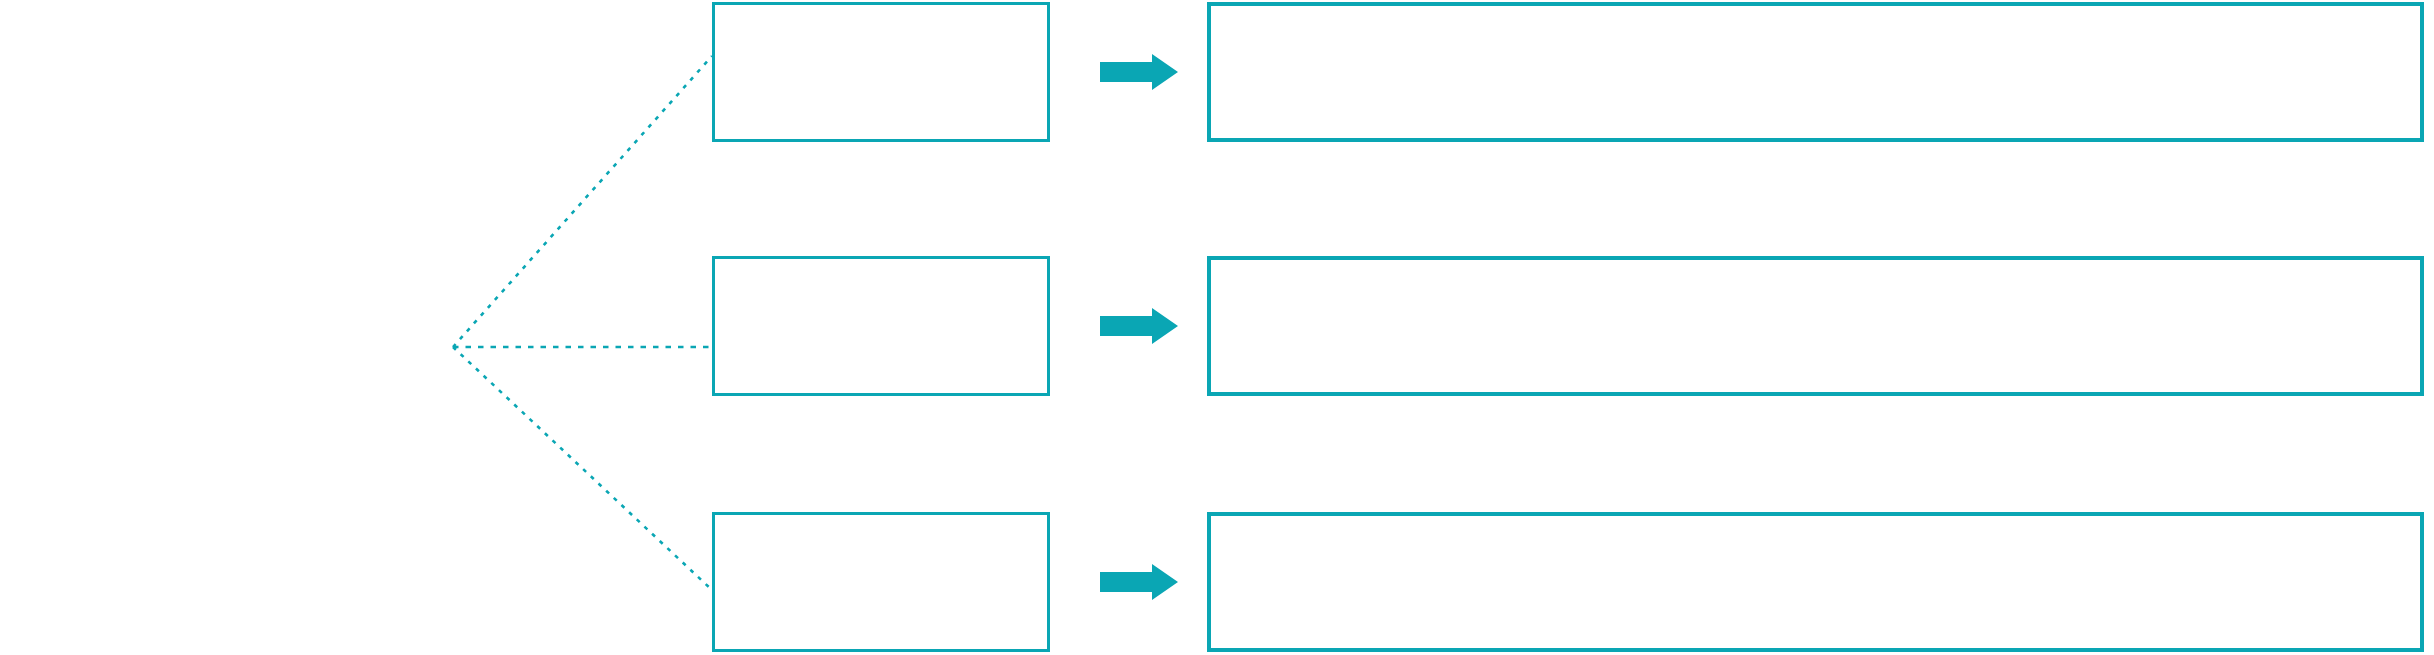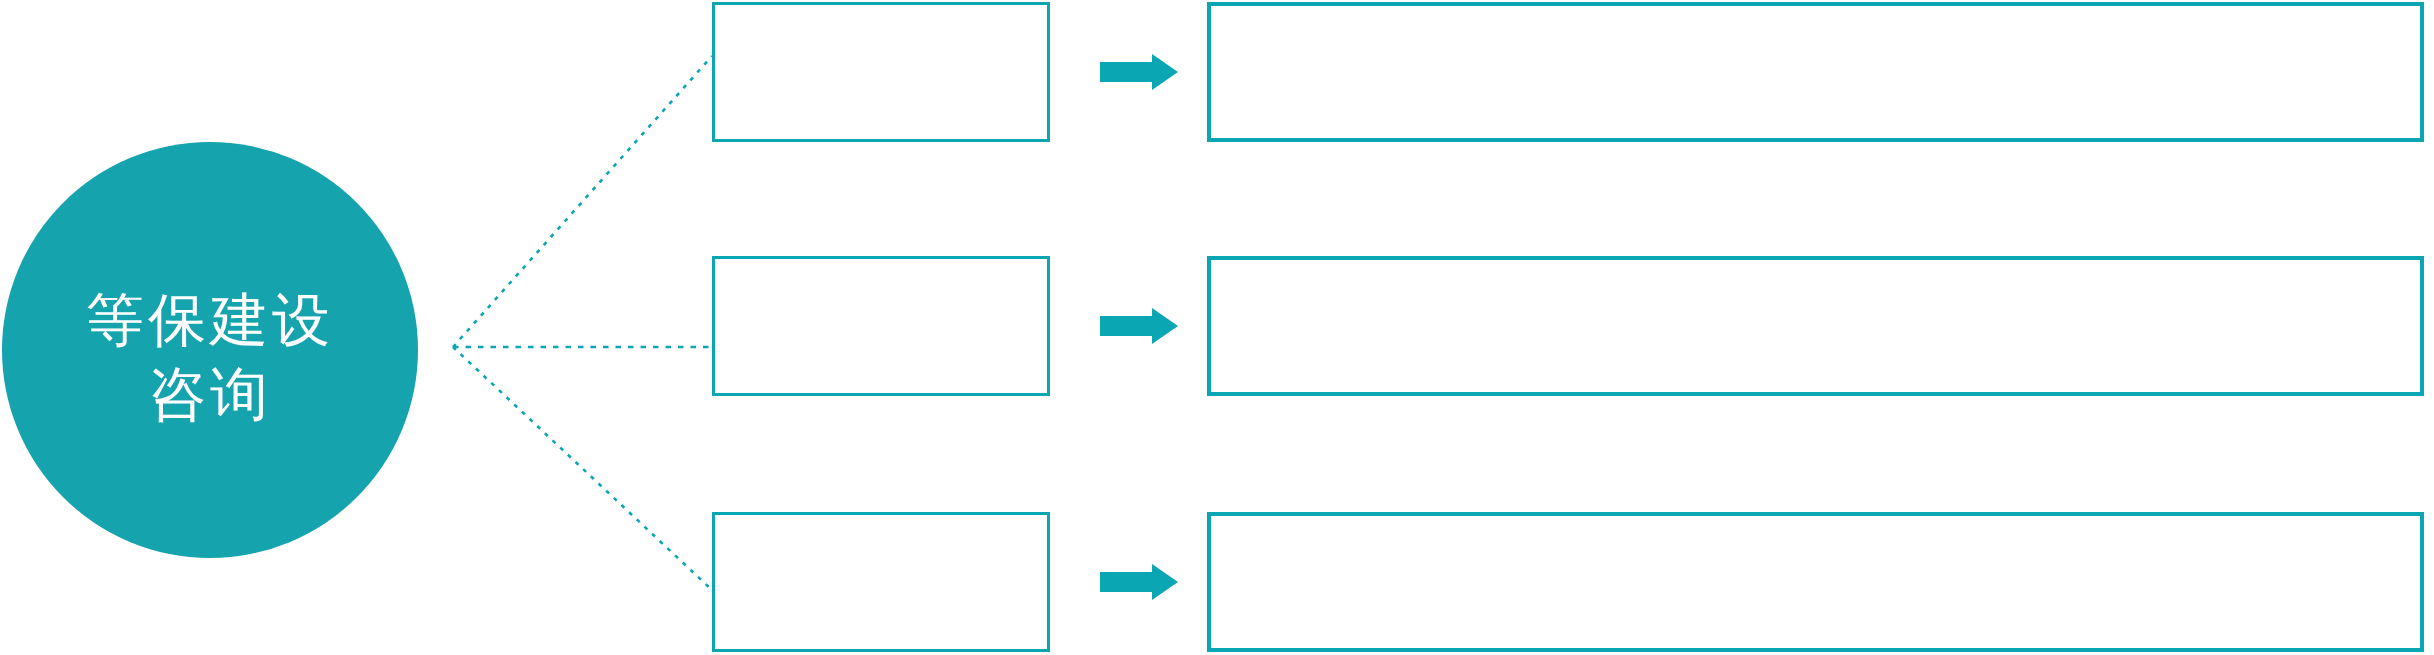--- a/index.html
+++ b/index.html
@@ -105,26 +105,20 @@
 <body>
 
 <div class="canvas">
 
   <svg class="connectors" viewBox="0 0 2434 655" xmlns="http://www.w3.org/2000/svg">
     <line class="diag" x1="453" y1="347" x2="712" y2="56"></line>
     <line class="horiz" x1="453" y1="347" x2="712" y2="347"></line>
     <line class="diag" x1="453" y1="347" x2="712" y2="590"></line>
   </svg>
 
-  <div class="root-circle">
-    <div class="root-label">
-      <span class="line">等保建设</span>
-      <span class="line">咨询</span>
-    </div>
-  </div>
 
   <div class="row row-1">
     <div class="branch-box">
       <span></span>
     </div>
     <svg class="arrow" viewBox="0 0 78 38" xmlns="http://www.w3.org/2000/svg">
       <polygon points="0,9 52,9 52,1 78,19 52,37 52,29 0,29"></polygon>
     </svg>
     <div class="detail-box">
       <span></span>

